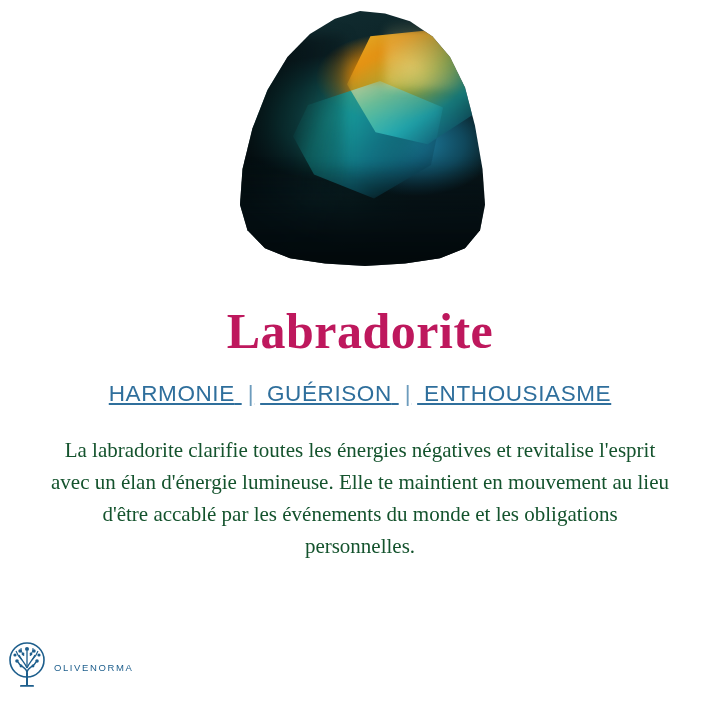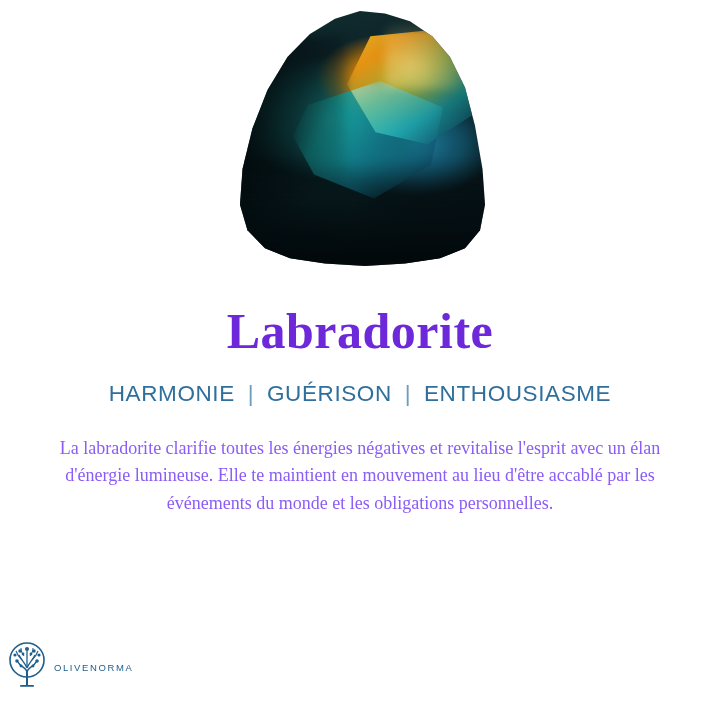--- a/index.html
+++ b/index.html
@@ -126,46 +126,47 @@
       13% 31%, 21% 18%, 30% 9%, 40% 3%
     );
     overflow: hidden;
   }
 
   
   .title {
     font-family: "Liberation Serif", serif;
     font-size: 50px;
     font-weight: 700;
-    color: #6d28d9;
+    color: #be185d;
     letter-spacing: 0.5px;
     line-height: 1;
     margin: 14px 0 0 0;
     text-align: center;
   }
   .keywords {
     font-family: "Liberation Sans", sans-serif;
     font-size: 22.5px;
     letter-spacing: 0.6px;
     color: #2f6f9c;
     margin-top: 25px;
     text-align: center;
     white-space: nowrap;
+    text-decoration: underline;
   }
   .keywords .sep {
     color: #6d9cbd;
     padding: 0 6px;
   }
   .description {
     width: 620px;
     margin-top: 28px;
     font-family: "Liberation Serif", serif;
-    font-size: 18px;
+    font-size: 21px;
     line-height: 1.52;
-    color: #8b5cf6;
+    color: #14532d;
     text-align: center;
   }
 
   
   .logo-area {
     position: absolute;
     left: 0; right: 0;
     bottom: 28px;
     display: flex;
     flex-direction: row;

